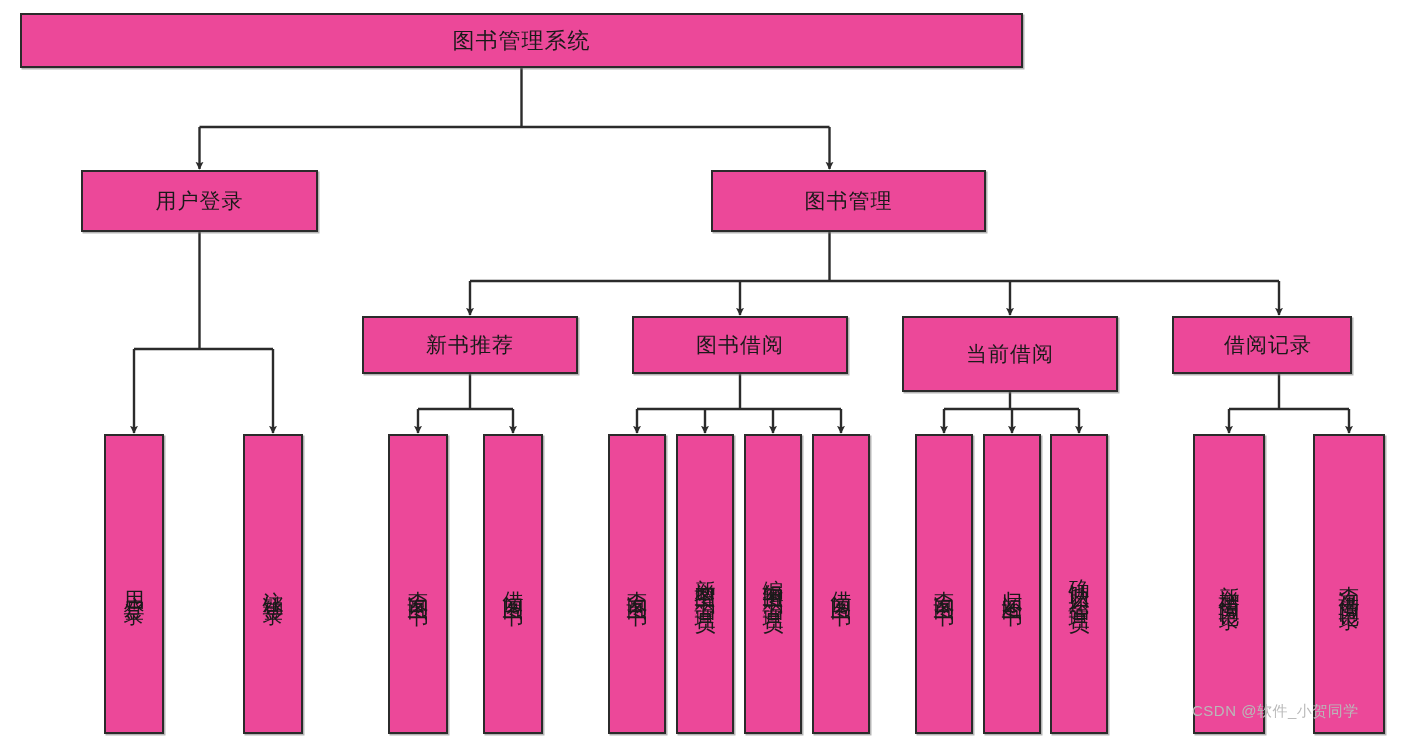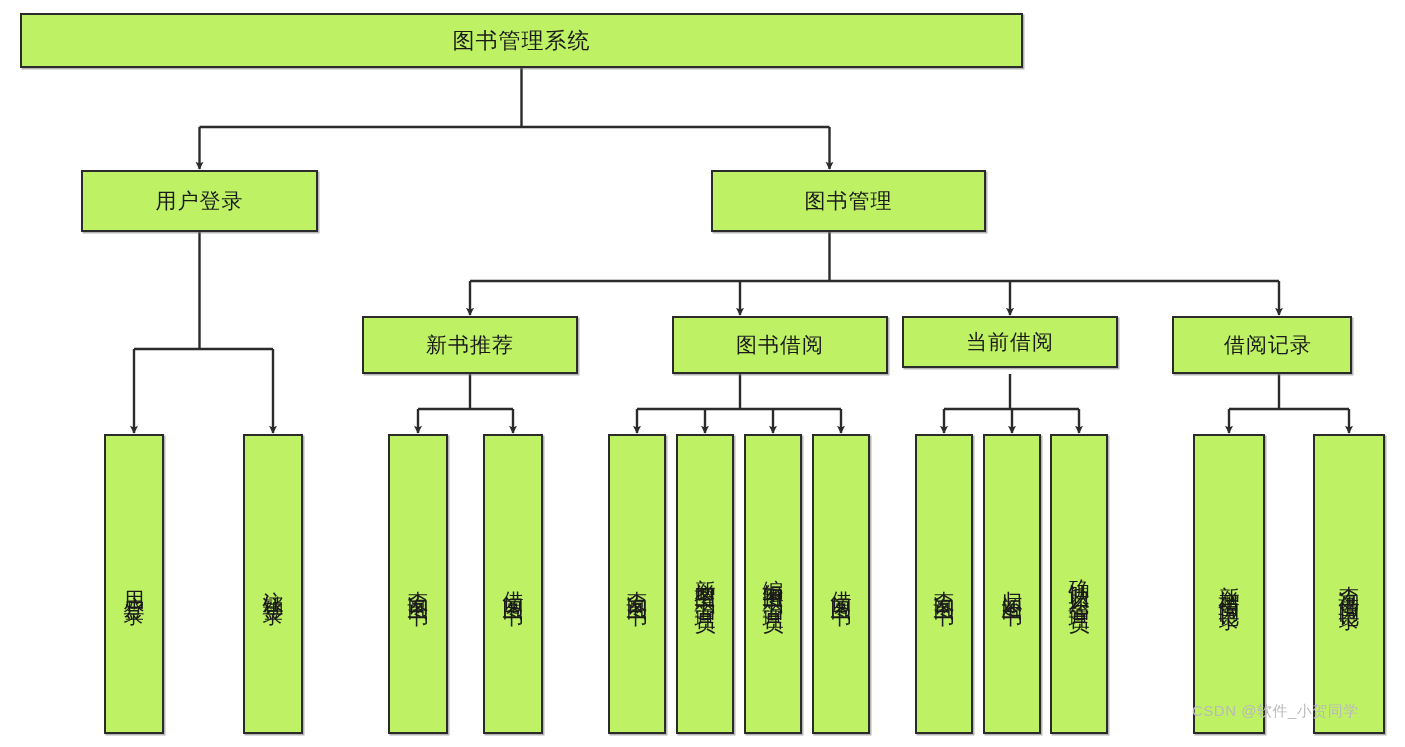--- a/index.html
+++ b/index.html
@@ -8,21 +8,21 @@
     width:1405px;height:747px;
     background:#ffffff;
     font-family:"Liberation Sans","DejaVu Sans",sans-serif;
     overflow:hidden;
   }
   #diagram-root{position:relative;width:1405px;height:747px;}
   svg.layer{position:absolute;left:0;top:0;width:1405px;height:747px;}
 
   .node-box{
     position:absolute;
-    background:#bef264;
+    background:#ec4899;
     border:2px solid #2b2b2b;
     box-sizing:border-box;
     box-shadow:1.5px 1.5px 0 rgba(120,120,120,.55);
     display:flex;align-items:center;justify-content:center;
     overflow:hidden;
     font-family:Liberation Serif, serif;
   }
   .node-label{
     color:#1a1a1a;
     font-size:21px;
@@ -95,24 +95,24 @@
       </div>
       <div class="node-box level2" style="left: 81px; top: 170px; width: 237px; height: 62px;">
         <span class="node-label">用户登录</span>
       </div>
       <div class="node-box level2" style="left: 711px; top: 170px; width: 275px; height: 62px;">
         <span class="node-label">图书管理</span>
       </div>
       <div class="node-box level3" style="left: 362px; top: 316px; width: 216px; height: 58px;">
         <span class="node-label">新书推荐</span>
       </div>
-      <div class="node-box level3" style="left: 632px; top: 316px; width: 216px; height: 58px; margin-left: 40px;">
+      <div class="node-box level3" style="left: 632px; top: 316px; width: 216px; height: 58px;">
         <span class="node-label">图书借阅</span>
       </div>
-      <div class="node-box level3" style="left: 902px; top: 316px; width: 216px; height: 52px;">
+      <div class="node-box level3" style="left: 902px; top: 316px; width: 216px; height: 76px;">
         <span class="node-label">当前借阅</span>
       </div>
       <div class="node-box level3" style="left: 1172px; top: 316px; width: 180px; height: 58px; padding-left: 12px;">
         <span class="node-label">借阅记录</span>
       </div>
       <div class="node-box leaf" style="left: 104px; top: 434px; width: 60px; height: 300px;">
         <span class="node-label">用户登录</span>
       </div>
       <div class="node-box leaf" style="left: 243px; top: 434px; width: 60px; height: 300px;">
         <span class="node-label">注销登录</span>

